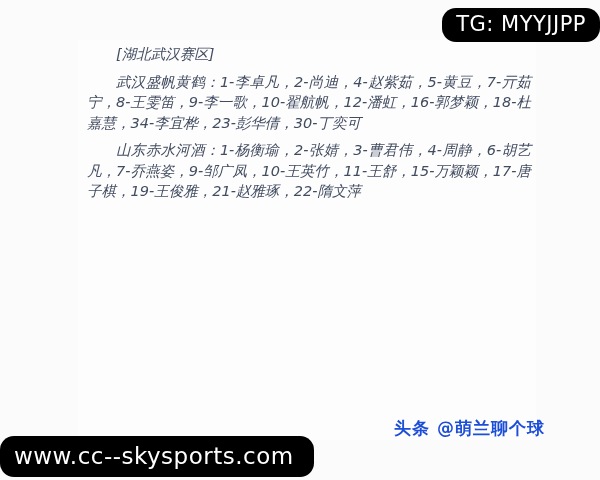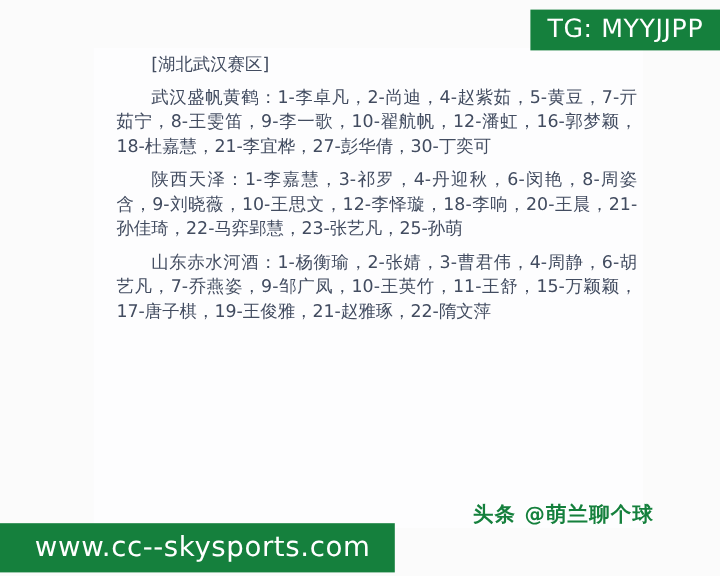--- a/index.html
+++ b/index.html
@@ -27,66 +27,67 @@
     position: absolute;
     left: 85px;
     top: 44px;
     width: 446px;
     color: #424c60;
     font-size: 14.5px;
     line-height: 20.5px;
     text-align: justify;
   }
   .article p {
-    margin: 0 0 7px 12px;
+    margin: 0 0 7px 2px;
     text-indent: 2em;
+    font-style: italic;
   }
   .wm-box {
     position: absolute;
-    background: #15803d;
+    background: #000000;
     color: #ffffff;
     white-space: nowrap;
+    border-radius: 14px;
   }
   .wm-tg {
     top: 8px;
     right: 0;
     padding: 4px 14px 6px 14px;
     font-size: 21px;
     letter-spacing: 0.5px;
   }
   .wm-site {
     bottom: 3px;
     left: 0;
-    padding: 7px 20px 8px 29px;
+    padding: 7px 20px 8px 14px;
     font-size: 23px;
     letter-spacing: 0.5px;
   }
   .wm-byline {
     position: absolute;
     right: 55px;
     bottom: 40px;
-    color: #15803d;
+    color: #1d4ed8;
     font-size: 17px;
     font-weight: bold;
     letter-spacing: 1px;
     text-shadow: 1px 1px 0 #ffffff, -1px -1px 0 #ffffff;
     white-space: nowrap;
   }
 </style>
 </head>
 <body>
 
 <div class="screen">
 
   <div class="article-card"></div>
 
   <div class="article">
     <p>[湖北武汉赛区]</p>
-    <p>武汉盛帆黄鹤：1-李卓凡，2-尚迪，4-赵紫茹，5-黄豆，7-亓茹宁，8-王雯笛，9-李一歌，10-翟航帆，12-潘虹，16-郭梦颖，18-杜嘉慧，21-李宜桦，27-彭华倩，30-丁奕可</p>
-    <p>陕西天泽：1-李嘉慧，3-祁罗，4-丹迎秋，6-闵艳，8-周姿含，9-刘晓薇，10-王思文，12-李怿璇，18-李响，20-王晨，21-孙佳琦，22-马弈郢慧，23-张艺凡，25-孙萌</p>
+    <p>武汉盛帆黄鹤：1-李卓凡，2-尚迪，4-赵紫茹，5-黄豆，7-亓茹宁，8-王雯笛，9-李一歌，10-翟航帆，12-潘虹，16-郭梦颖，18-杜嘉慧，34-李宜桦，23-彭华倩，30-丁奕可</p>
     <p>山东赤水河酒：1-杨衡瑜，2-张婧，3-曹君伟，4-周静，6-胡艺凡，7-乔燕姿，9-邹广凤，10-王英竹，11-王舒，15-万颖颖，17-唐子棋，19-王俊雅，21-赵雅琢，22-隋文萍</p>
   </div>
 
   <div class="wm-box wm-tg">TG: MYYJJPP</div>
 
   <div class="wm-byline">头条 @萌兰聊个球</div>
 
   <div class="wm-box wm-site">www.cc--skysports.com</div>
 
 </div>

